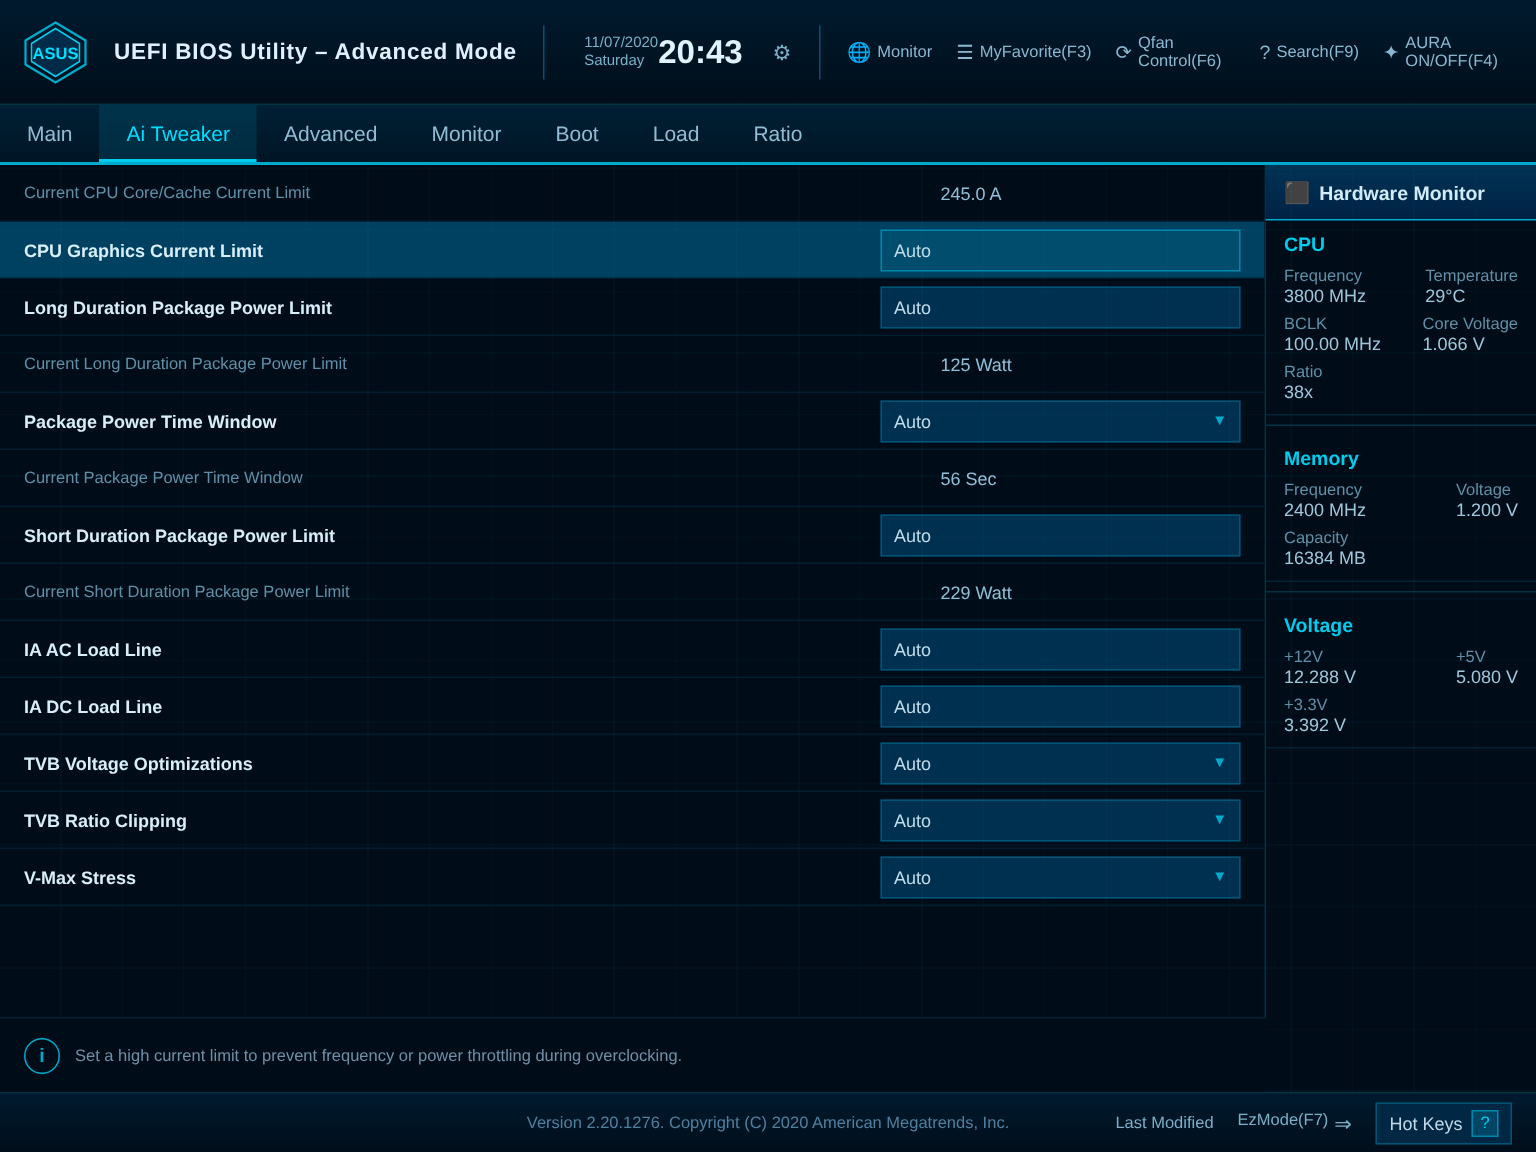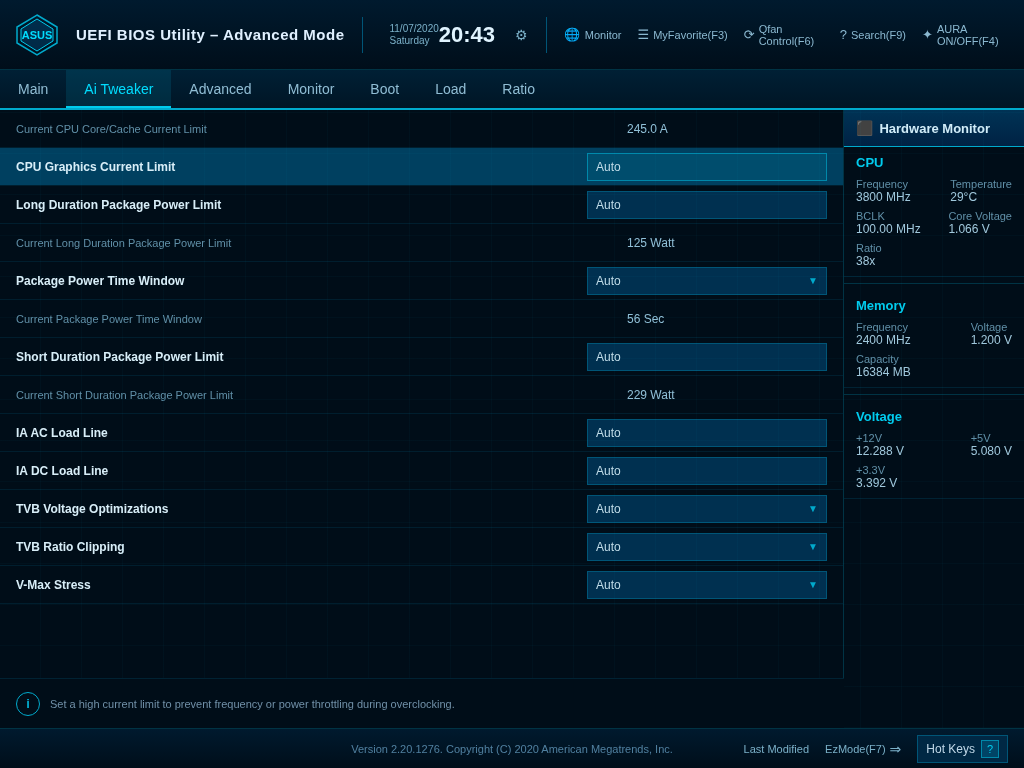--- a/index.html
+++ b/index.html
@@ -375,21 +375,21 @@
       align-items: center;
       gap: 16px;
       margin-left: auto;
     }
 
     .bottom-btn {
       font-size: 11px;
       color: #7ab0c8;
       cursor: pointer;
       display: flex;
-      align-items: center;
+      align-items: flex-start;
       gap: 4px;
     }
 
     .bottom-btn .arrow-icon {
       font-size: 14px;
     }
 
     .hotkeys-btn {
       background: #002844;
       border: 1px solid #005577;

